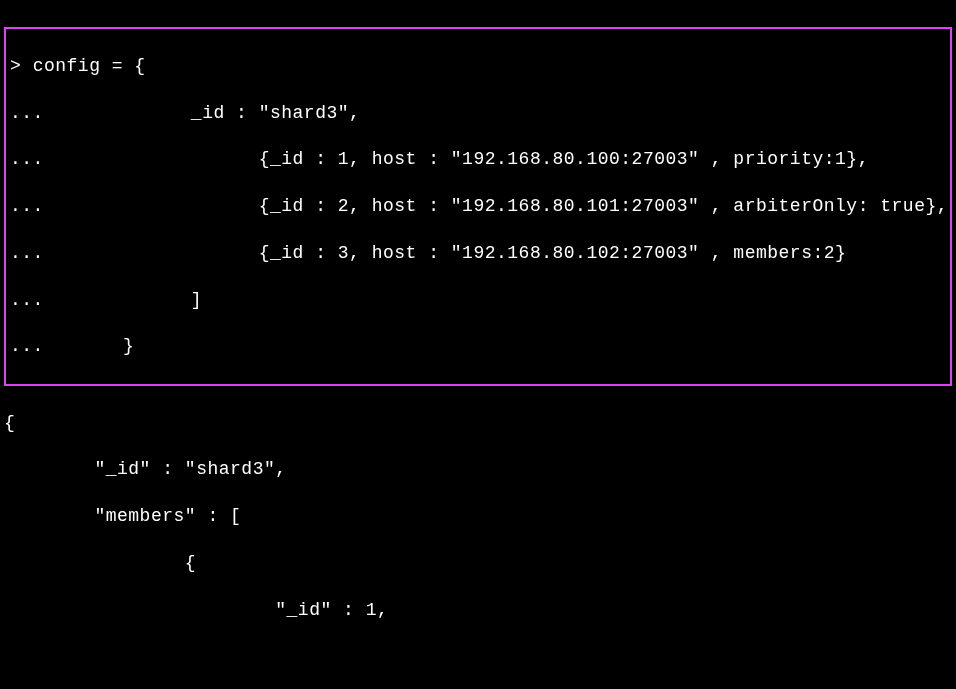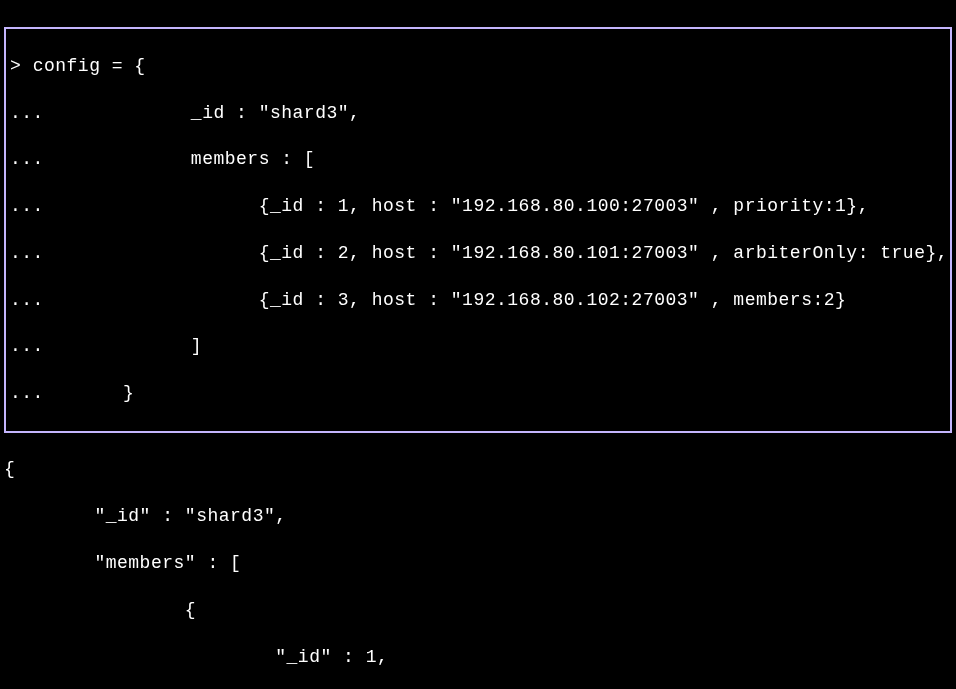--- a/index.html
+++ b/index.html
@@ -15,36 +15,35 @@
       line-height: 1.3;
       padding: 4px;
       width: 956px;
       height: 689px;
     }
     .terminal {
       white-space: pre;
       letter-spacing: 0.5px;
     }
     .highlight-box {
-      border: 2px solid #c4b5fd;
+      border: 2px solid #d946ef;
       padding: 2px 4px;
       margin-bottom: 2px;
     }
     .line {
       min-height: 23px;
     }
   </style>
 </head>
 <body>
 
 <div class="terminal">
 <div class="highlight-box">
 <div class="line"><span>&gt;</span> <span>config = {</span></div>
 <div class="line"><span>...</span> <span>            _id : "shard3",</span></div>
-<div class="line"><span>...</span> <span>            members : [</span></div>
 <div class="line"><span>...</span> <span>                  {_id : 1, host : "192.168.80.100:27003" , priority:1},</span></div>
 <div class="line"><span>...</span> <span>                  {_id : 2, host : "192.168.80.101:27003" , arbiterOnly: true},</span></div>
 <div class="line"><span>...</span> <span>                  {_id : 3, host : "192.168.80.102:27003" , members:2}</span></div>
 <div class="line"><span>...</span> <span>            ]</span></div>
 <div class="line"><span>...</span> <span>      }</span></div>
 </div>
 <div class="line"><span>{</span></div>
 <div class="line"><span>        "_id" : "shard3",</span></div>
 <div class="line"><span>        "members" : [</span></div>
 <div class="line"><span>                {</span></div>

